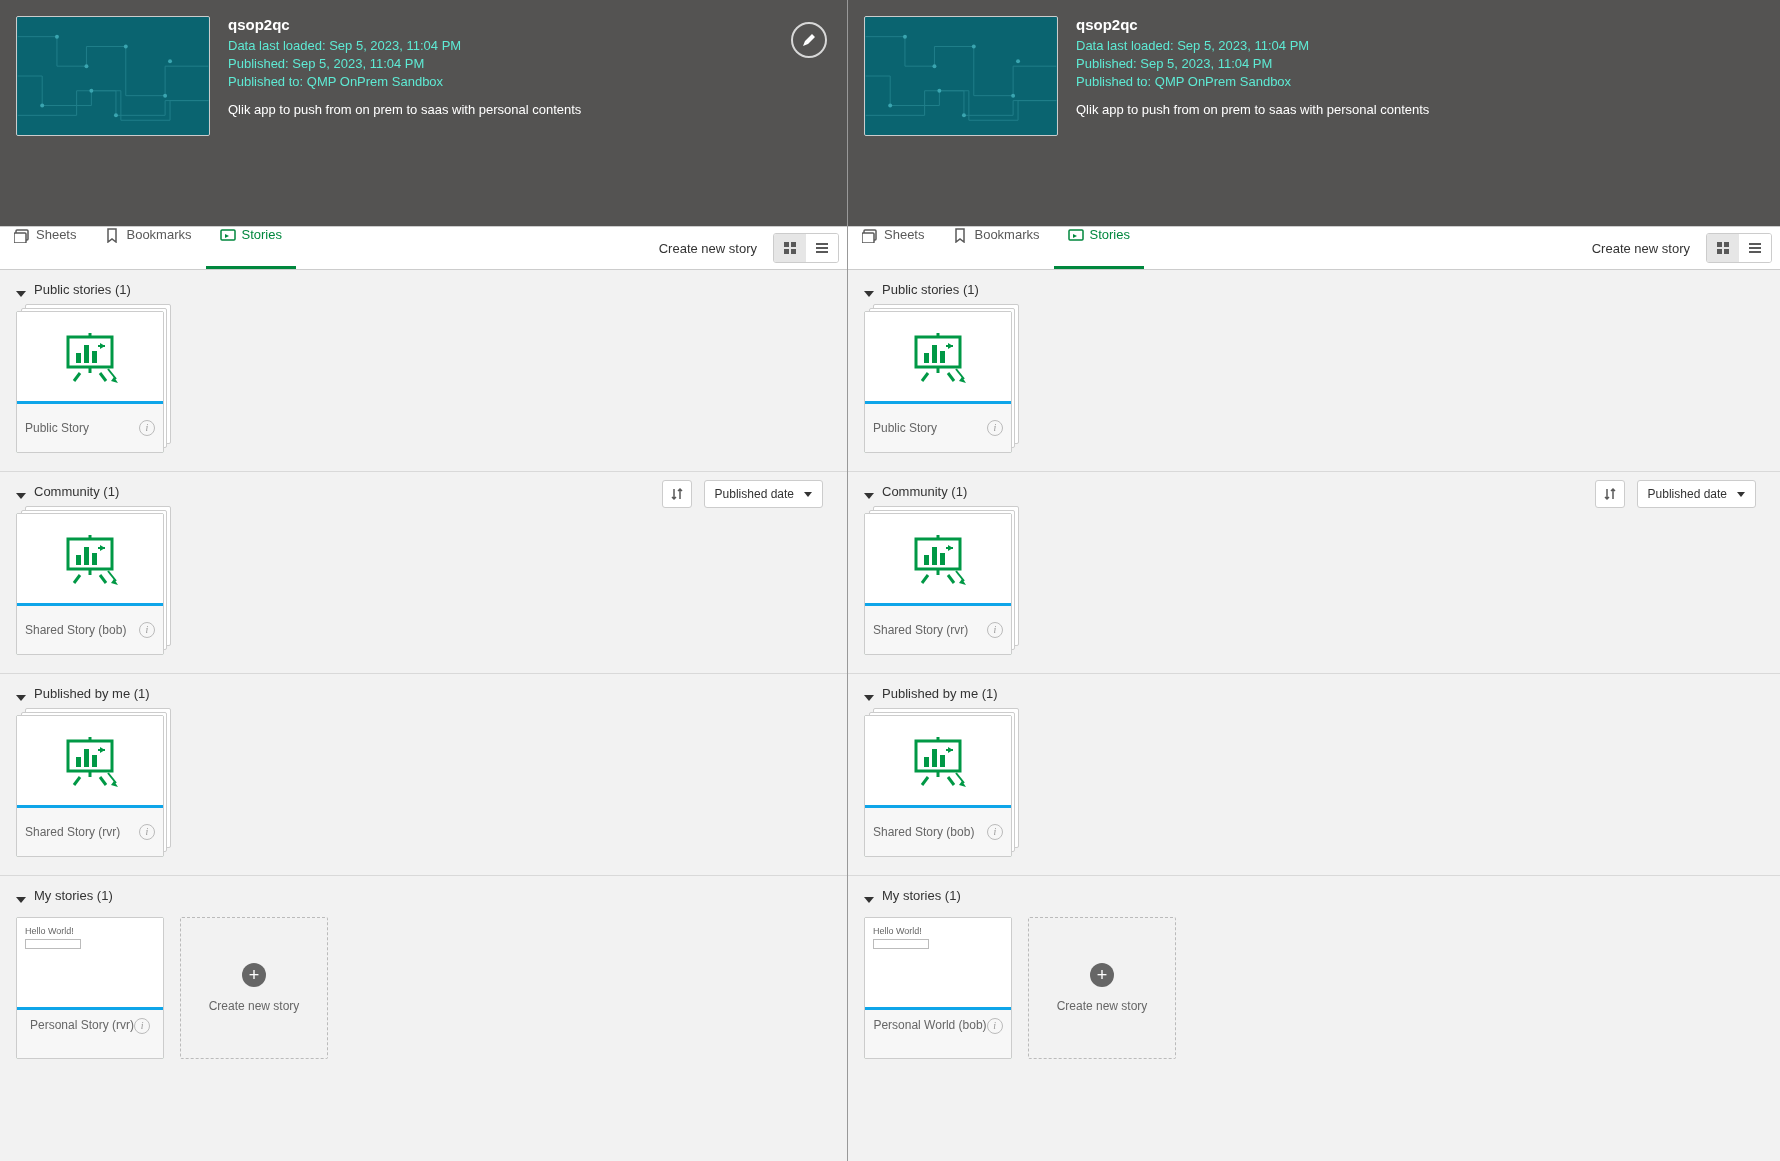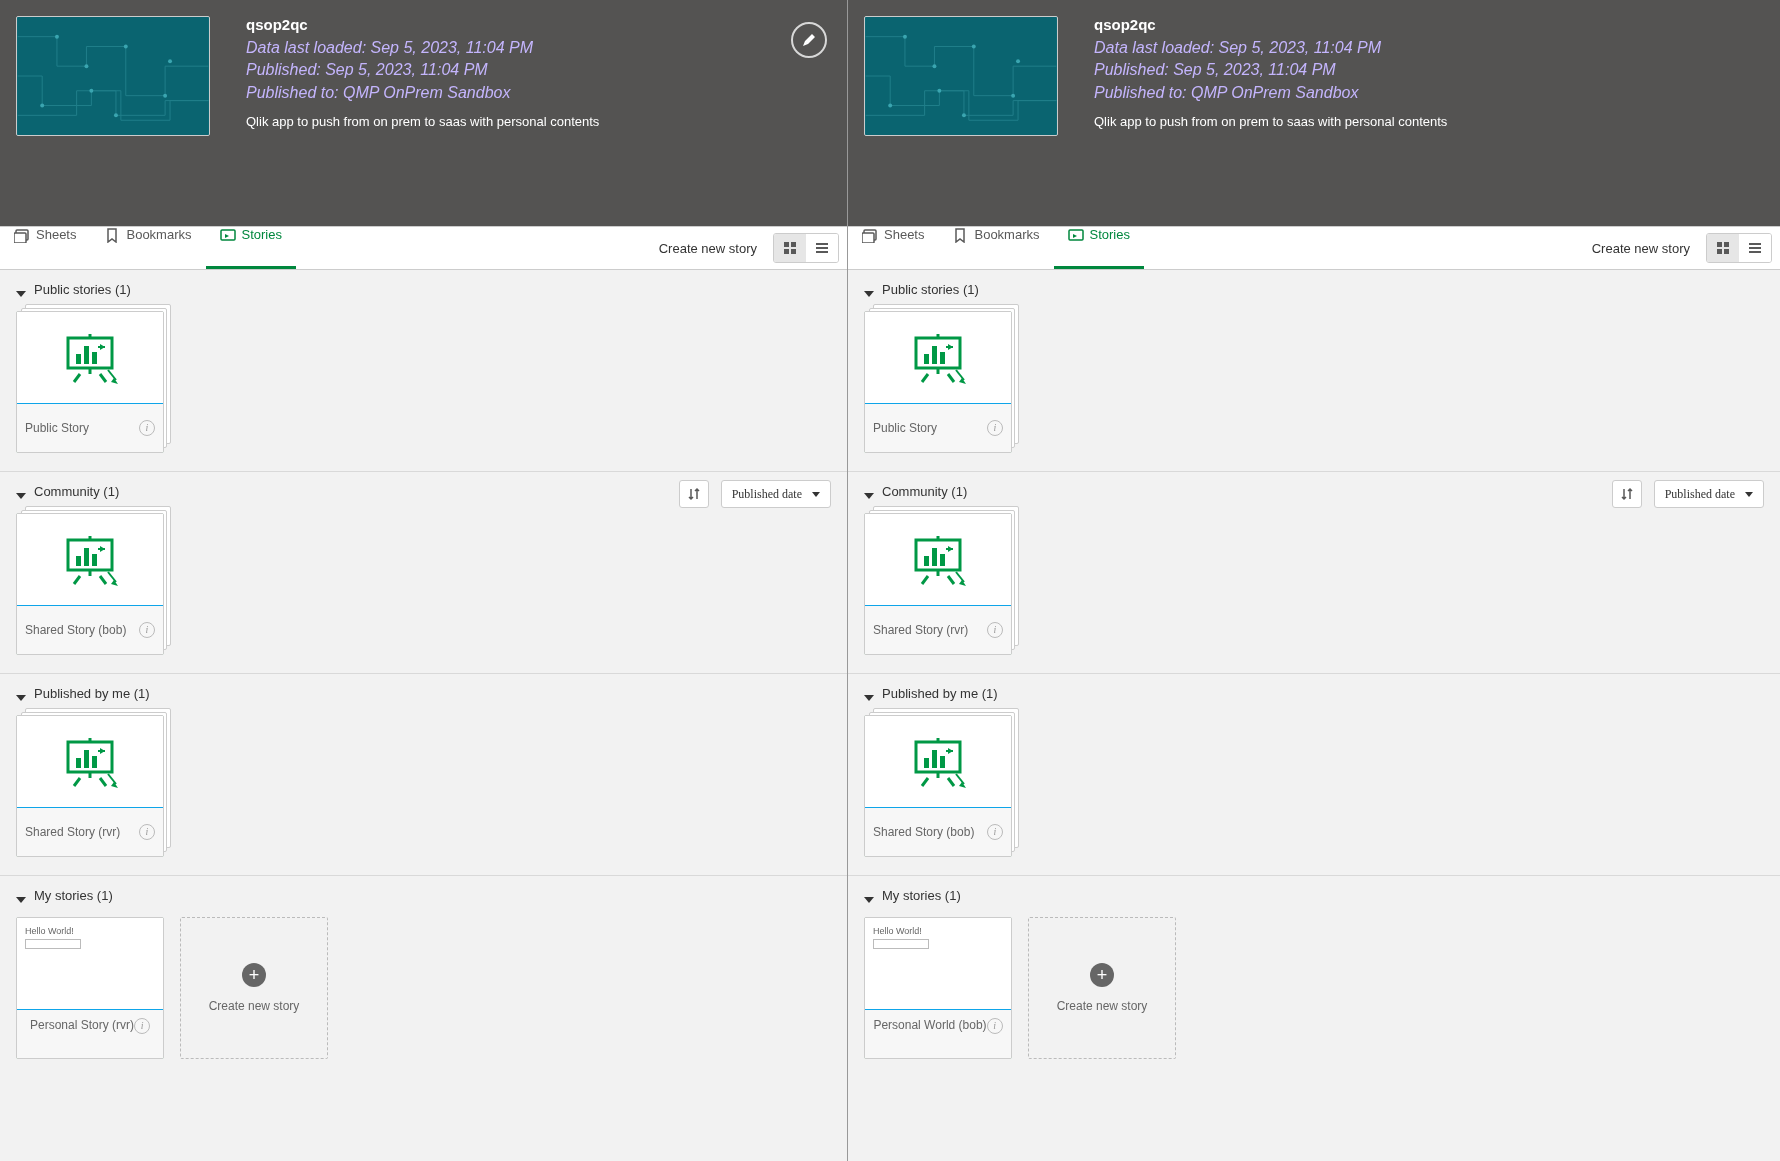--- a/index.html
+++ b/index.html
@@ -33,23 +33,23 @@
     width: 194px;
     height: 120px;
     background: #0f6e7a;
     border: 1px solid #ccc;
     border-radius: 2px;
     position: relative;
     overflow: hidden;
     flex-shrink: 0;
   }
   .app-thumb svg { width: 100%; height: 100%; }
-  .header-info { margin-left: 36px; flex: 1; }
+  .header-info { margin-left: 18px; flex: 1; }
   .app-title { font-size: 15px; font-weight: 600; margin-bottom: 4px; color: #fff; }
-  .meta-line { font-size: 16px; font-style: italic; color: #c4b5fd; line-height: 1.4; }
+  .meta-line { font-size: 13px; color: #5eead4; line-height: 1.4; }
   .app-desc { font-size: 13px; color: #fff; margin-top: 10px; }
   .edit-btn {
     position: absolute;
     right: 20px;
     top: 22px;
     width: 36px; height: 36px;
     border-radius: 50%;
     background: #545352;
     border: 2px solid #d8d8d8;
     display: flex; align-items: center; justify-content: center;
@@ -104,22 +104,22 @@
     color: #333; font-weight: 400; margin-bottom: 14px; cursor: pointer;
   }
   .section-head .tri {
     width: 0; height: 0;
     border-left: 5px solid transparent;
     border-right: 5px solid transparent;
     border-top: 6px solid #333;
     margin-right: 8px;
   }
   .section-controls {
-    position: absolute; right: 16px; top: 8px;
-    display: flex; gap: 12px; font-family: Liberation Serif, serif;
+    position: absolute; right: 24px; top: 8px;
+    display: flex; gap: 12px;
   }
   .sort-btn {
     width: 30px; height: 28px; border: 1px solid #ccc; border-radius: 3px;
     background: #fff; display:flex; align-items:center; justify-content:center;
     cursor: pointer;
   }
   .sort-dd {
     height: 28px; border: 1px solid #ccc; border-radius: 3px; background: #fff;
     display:flex; align-items:center; padding: 0 10px; font-size: 12px; cursor: pointer;
     color: #333;
@@ -143,21 +143,21 @@
     border: 1px solid #ccc;
     background: #fff;
     border-radius: 2px;
     z-index: -1;
   }
   .card.stacked::before { top:-4px; left:4px; right:-4px; bottom:4px; }
   .card.stacked::after  { top:-8px; left:8px; right:-8px; bottom:8px; z-index:-2; }
   .card-thumb {
     height: 92px;
     display:flex; align-items:center; justify-content:center;
-    border-bottom: 1px solid #0ea5e9;
+    border-bottom: 3px solid #0ea5e9;
     background: #fff;
   }
   .card-thumb.my {
     align-items: flex-start; justify-content: flex-start;
     padding: 8px; flex-direction: column;
   }
   .hello { font-size: 9px; color: #666; }
   .hello-box {
     margin-top:3px;
     width: 56px; height:10px;

